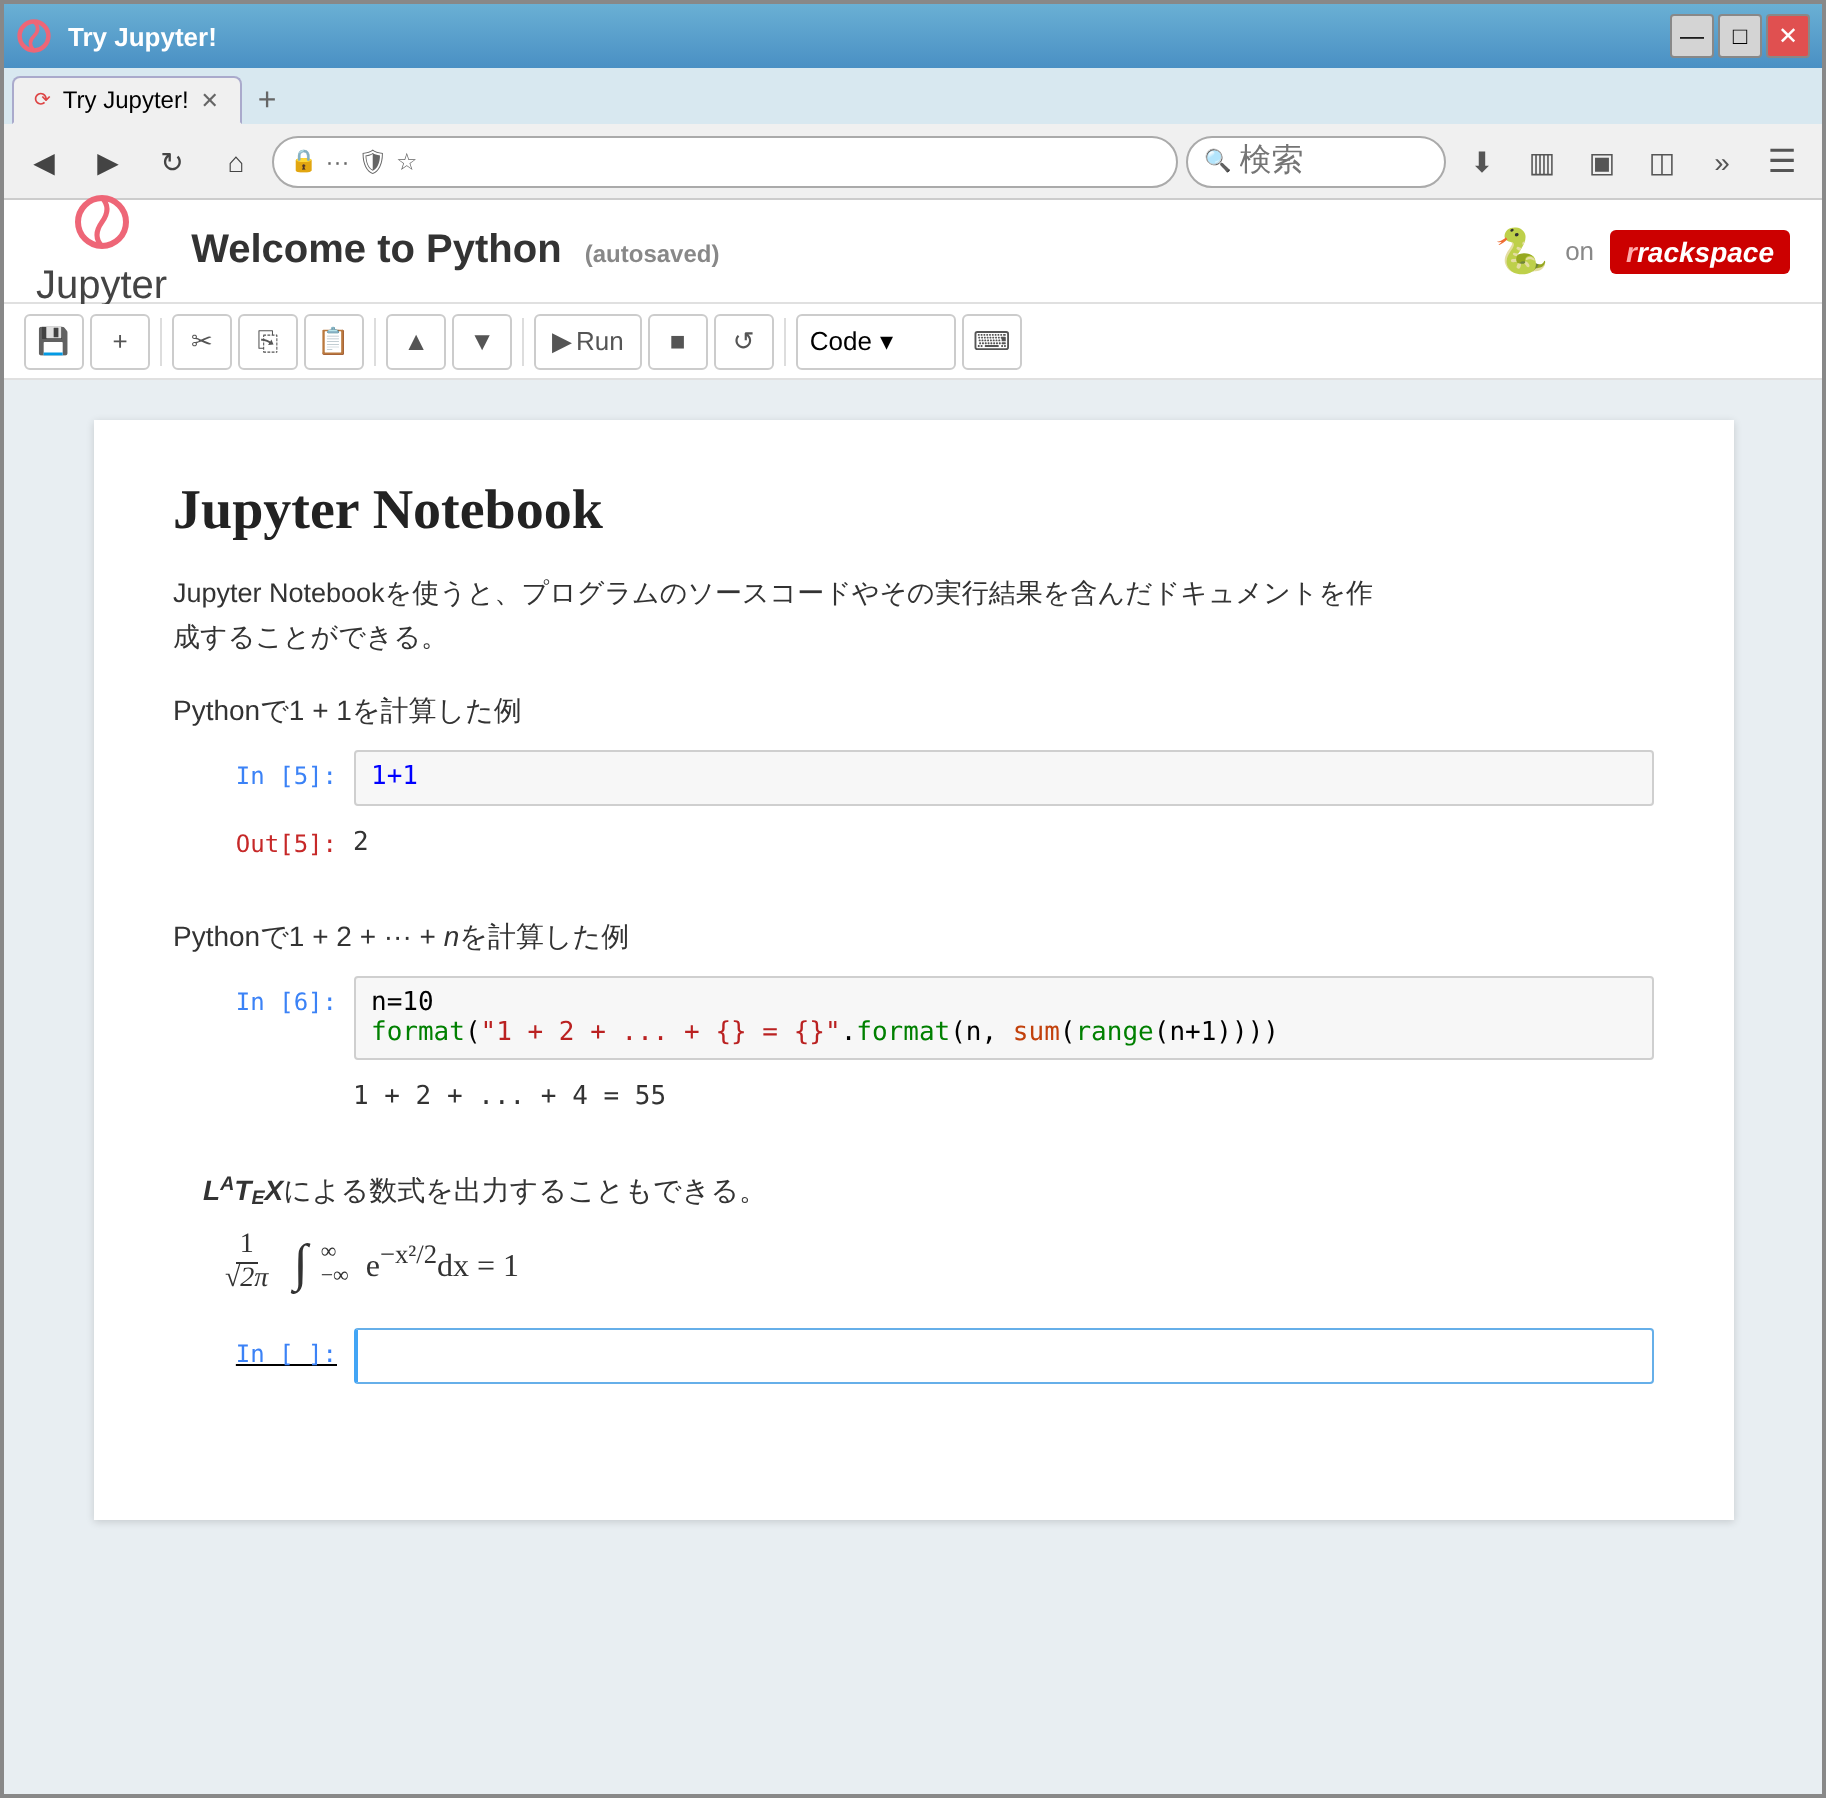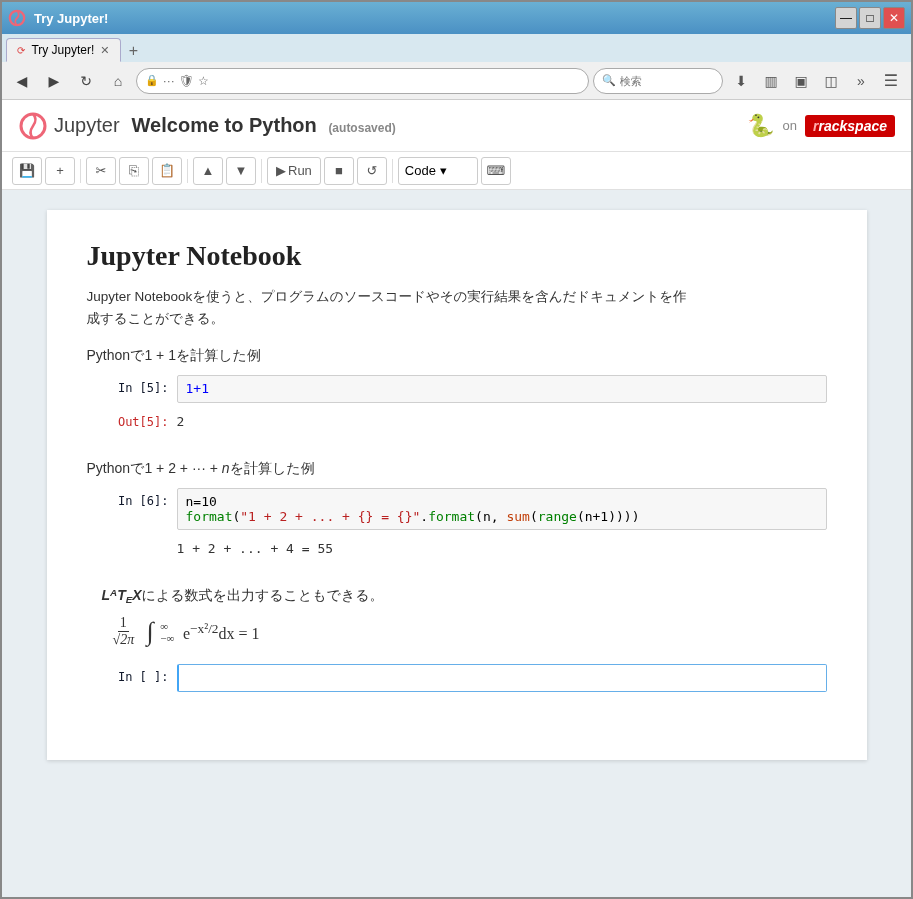--- a/index.html
+++ b/index.html
@@ -62,21 +62,21 @@
       width: 28px; height: 28px; display: flex; align-items: center; justify-content: center;
       font-size: 14px; color: #555; cursor: pointer; border-radius: 3px;
     }
     .menu-btn { font-size: 16px; }
 
     
     .jupyter-topbar {
       background: white; height: 52px; display: flex; align-items: center; padding: 0 16px;
       border-bottom: 1px solid #e0e0e0; gap: 12px;
     }
-    .jupyter-logo { display: flex; align-items: center; gap: 6px; }
+    .jupyter-logo { display: flex; align-items: center; gap: 6px; flex-direction: column; }
     .jupyter-logo-icon { width: 30px; height: 30px; }
     .jupyter-logo-text { font-size: 20px; font-weight: 300; color: #444; }
     .jupyter-notebook-title { font-size: 20px; color: #333; flex: 1; }
     .jupyter-notebook-title span { font-weight: bold; }
     .jupyter-autosaved { font-size: 12px; color: #888; }
     .jupyter-right { display: flex; align-items: center; gap: 8px; }
     .python-logo { font-size: 22px; }
     .on-text { font-size: 13px; color: #888; }
 
     
@@ -120,32 +120,32 @@
     .notebook-page {
       background: white; max-width: 820px; margin: 0 auto; padding: 30px 40px 40px 40px;
       box-shadow: 0 1px 4px rgba(0,0,0,0.15); min-height: 550px;
     }
     h1.nb-title { font-size: 28px; font-weight: bold; color: #222; margin-bottom: 14px; font-family: Georgia, serif; }
     .nb-desc { font-size: 13.5px; color: #333; line-height: 1.6; margin-bottom: 18px; }
     .nb-section-title { font-size: 14px; color: #333; margin-bottom: 10px; }
 
     
     .cell { display: flex; margin: 6px 0; }
-    .cell-prompt { min-width: 90px; font-size: 12px; color: #0f172a; text-align: right; padding-right: 8px; padding-top: 6px; font-family: monospace; }
+    .cell-prompt { min-width: 90px; font-size: 12px; color: #3b82f6; text-align: right; padding-right: 8px; padding-top: 6px; font-family: monospace; }
     .cell-prompt.out { color: #c62828; }
     .cell-input {
       flex: 1; border: 1px solid #cfcfcf; border-radius: 2px; background: #f7f7f7;
       padding: 5px 8px; font-family: monospace; font-size: 13px; color: #000; min-height: 28px;
     }
     .cell-input .kw-green { color: #008000; }
     .cell-input .kw-blue { color: #c2410c; }
     .cell-input .str-red { color: #ba2121; }
     .cell-output { padding: 5px 0; font-size: 13px; color: #333; font-family: monospace; }
     .section-gap { height: 20px; }
-    .empty-cell { display: flex; margin: 14px 0; }
+    .empty-cell { display: flex; margin: 14px 0; text-decoration: underline; }
     .empty-cell-input {
       flex: 1; border: 1px solid #66afe9; border-left: 2px solid #42a5f5; border-radius: 2px;
       background: white; padding: 5px 8px; min-height: 28px; font-family: monospace; font-size: 13px;
     }
 
     
     .formula { font-size: 18px; font-family: 'Times New Roman', serif; color: #333; margin: 10px 0 16px 20px; }
     .formula-frac { display: inline-flex; flex-direction: column; align-items: center; vertical-align: middle; margin: 0 4px; }
     .formula-num { border-bottom: 1px solid #333; padding: 0 2px; font-size: 14px; }
     .formula-den { padding: 0 2px; font-size: 14px; font-style: italic; }
@@ -186,21 +186,21 @@
     <div class="url-box">
       <span class="url-secure">🔒</span>
       <div class="url-icons">
         <span>···</span>
         <span>🛡</span>
         <span>☆</span>
       </div>
     </div>
     <div class="search-box">
       <span class="search-icon-small">🔍</span>
-      <input type="text" style="border: none; outline: none; font-size: 11px; width: 80px;" placeholder="検索">
+      <input type="text" style="border: none; outline: none; font-size: 16px; width: 80px;" placeholder="検索">
     </div>
     <div class="toolbar-icons">
       <div class="toolbar-icon-btn">⬇</div>
       <div class="toolbar-icon-btn">▥</div>
       <div class="toolbar-icon-btn">▣</div>
       <div class="toolbar-icon-btn">◫</div>
       <div class="toolbar-icon-btn">»</div>
       <div class="toolbar-icon-btn menu-btn">☰</div>
     </div>
   </div>

